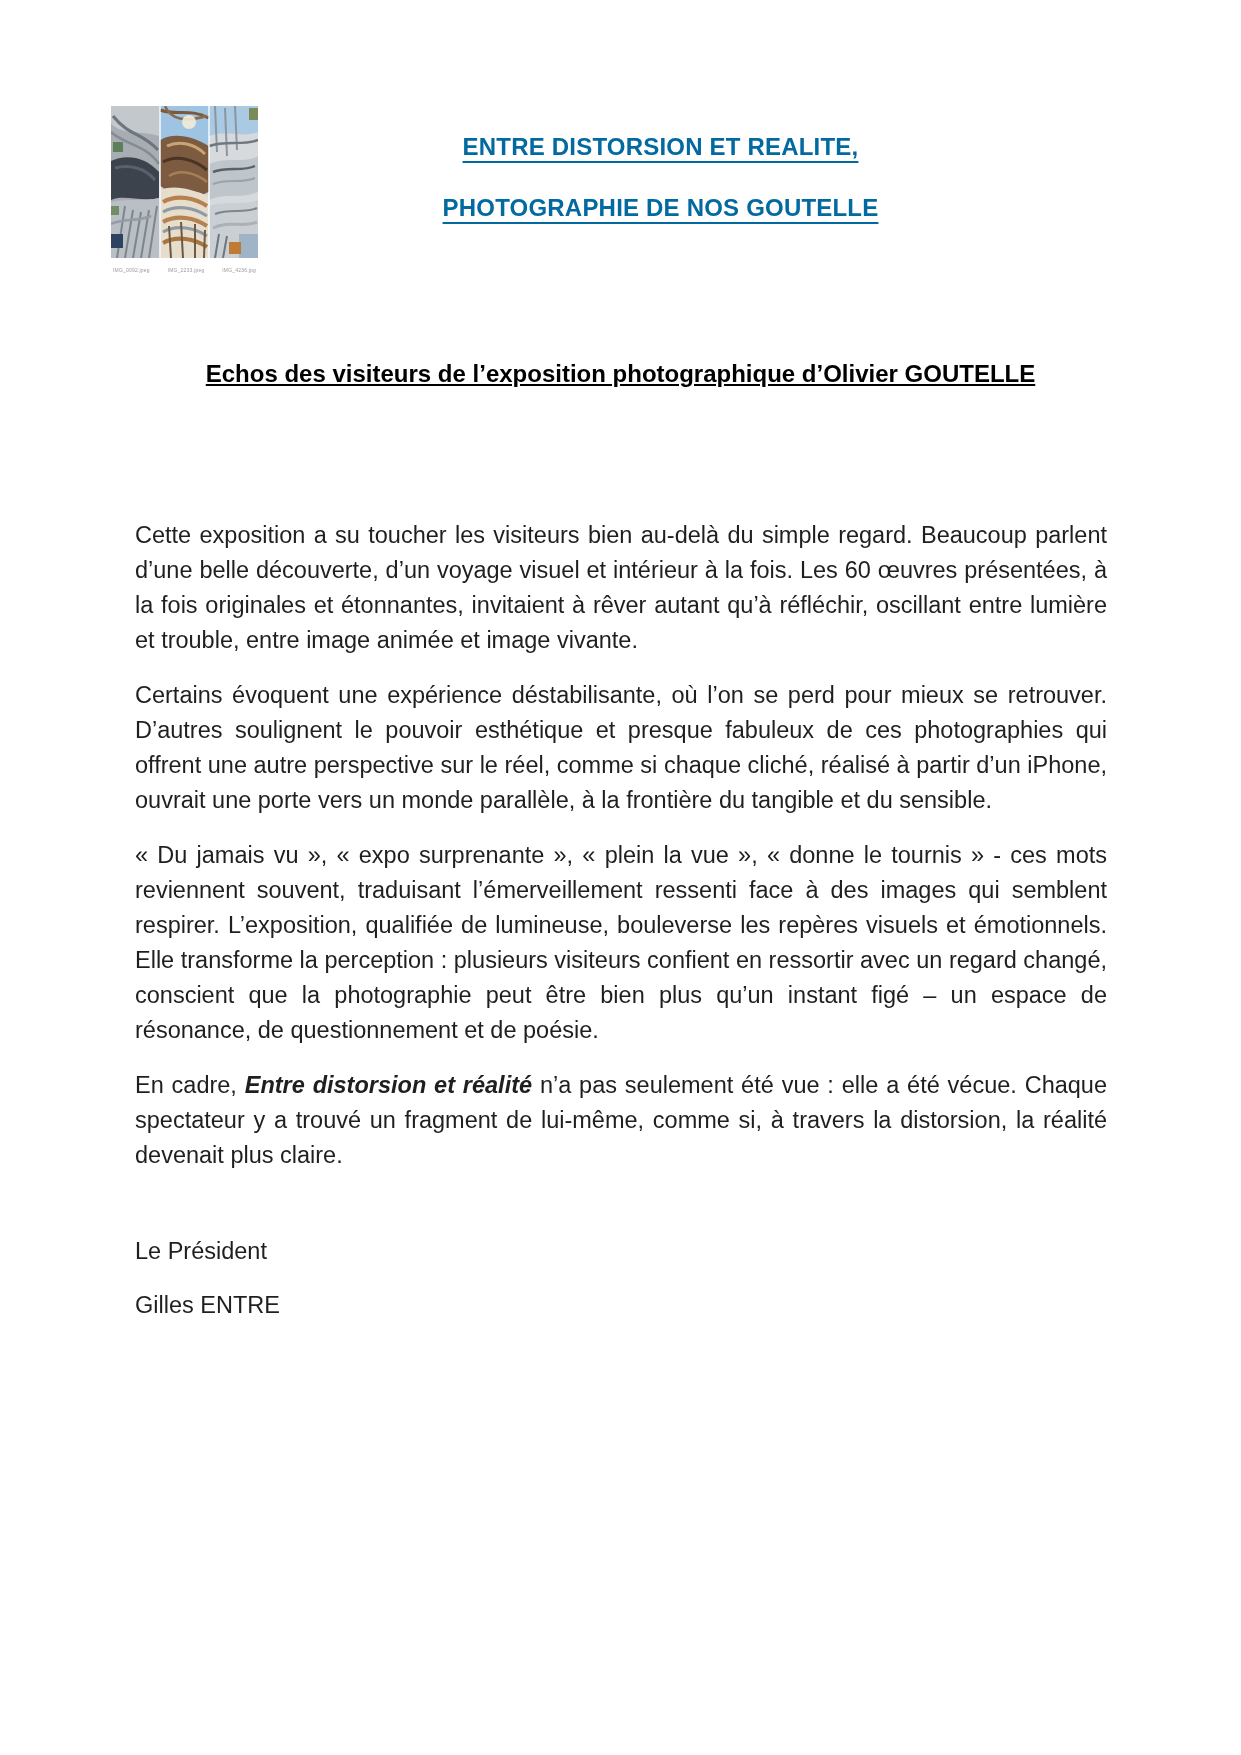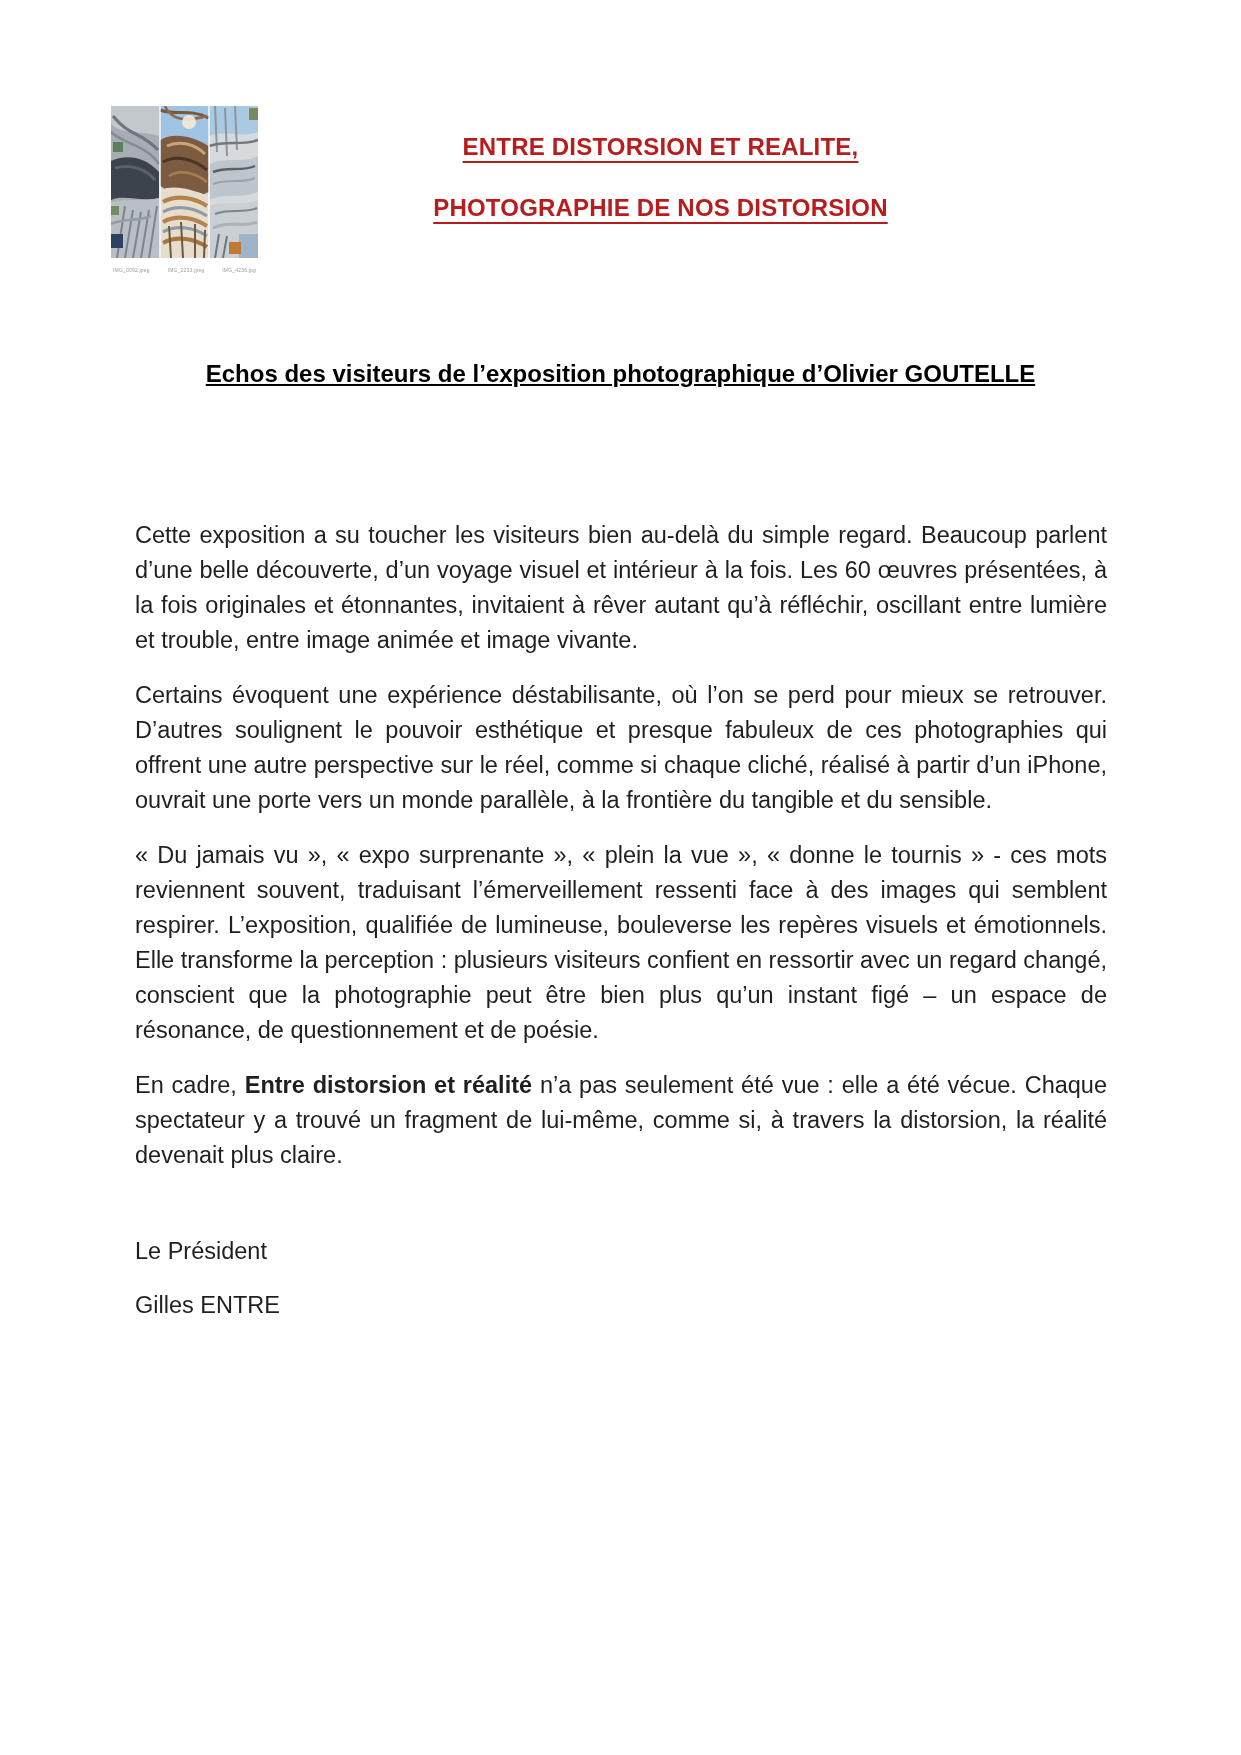--- a/index.html
+++ b/index.html
@@ -38,21 +38,21 @@
   .title-block {
     position: absolute;
     left: 80px; right: 0; top: 132px;
     text-align: center;
   }
   .title-line {
     font-size: 24px;
     font-weight: bold;
     line-height: 29px;
     letter-spacing: 0.2px;
-    color: #b91c1c;
+    color: #0369a1;
     text-decoration: underline;
     text-decoration-thickness: 2px;
     text-underline-offset: 6px;
     margin-bottom: 32px;
   }
 
   
   .subtitle {
     position: absolute;
     left: 0; right: 0; top: 360px;
@@ -77,21 +77,21 @@
     position: absolute;
     left: 135px; top: 518px;
     width: 972px;
     font-size: 23.5px;
     line-height: 35px;
     text-align: justify;
     text-align-last: left;
     color: #1f1f1f;
   }
   .body-text p { margin: 0 0 20px 0; }
-  .emph { font-weight: bold; }
+  .emph { font-weight: bold; font-style: italic; }
 
   
   .sig-role, .sig-name {
     position: absolute;
     left: 135px;
     font-size: 23.5px;
     color: #1f1f1f;
   }
   .sig-role { top: 1238px; }
   .sig-name { top: 1292px; }
@@ -160,21 +160,21 @@
     </svg>
     <div class="collage-captions">
       <span>IMG_0092.jpeg</span>
       <span>IMG_2233.jpeg</span>
       <span>IMG_4236.jpg</span>
     </div>
   </div>
 
   <div class="title-block">
     <div class="title-line">ENTRE DISTORSION ET REALITE,</div>
-    <div class="title-line">PHOTOGRAPHIE DE NOS DISTORSION</div>
+    <div class="title-line">PHOTOGRAPHIE DE NOS GOUTELLE</div>
   </div>
 
   <div class="subtitle">Echos des visiteurs de l’exposition photographique d’Olivier GOUTELLE</div>
 
 
   <div class="body-text">
     <p>Cette exposition a su toucher les visiteurs bien au-delà du simple regard. Beaucoup parlent d’une belle découverte, d’un voyage visuel et intérieur à la fois. Les 60 œuvres présentées, à la fois originales et étonnantes, invitaient à rêver autant qu’à réfléchir, oscillant entre lumière et trouble, entre image animée et image vivante.</p>
     <p>Certains évoquent une expérience déstabilisante, où l’on se perd pour mieux se retrouver. D’autres soulignent le pouvoir esthétique et presque fabuleux de ces photographies qui offrent une autre perspective sur le réel, comme si chaque cliché, réalisé à partir d’un iPhone, ouvrait une porte vers un monde parallèle, à la frontière du tangible et du sensible.</p>
     <p>« Du jamais vu », « expo surprenante », « plein la vue », « donne le tournis » - ces mots reviennent souvent, traduisant l’émerveillement ressenti face à des images qui semblent respirer. L’exposition, qualifiée de lumineuse, bouleverse les repères visuels et émotionnels. Elle transforme la perception : plusieurs visiteurs confient en ressortir avec un regard changé, conscient que la photographie peut être bien plus qu’un instant figé – un espace de résonance, de questionnement et de poésie.</p>
     <p><span>En cadre, </span><span class="emph">Entre distorsion et réalité</span><span> n’a pas seulement été vue : elle a été vécue. Chaque spectateur y a trouvé un fragment de lui-même, comme si, à travers la distorsion, la réalité devenait plus claire.</span></p>

